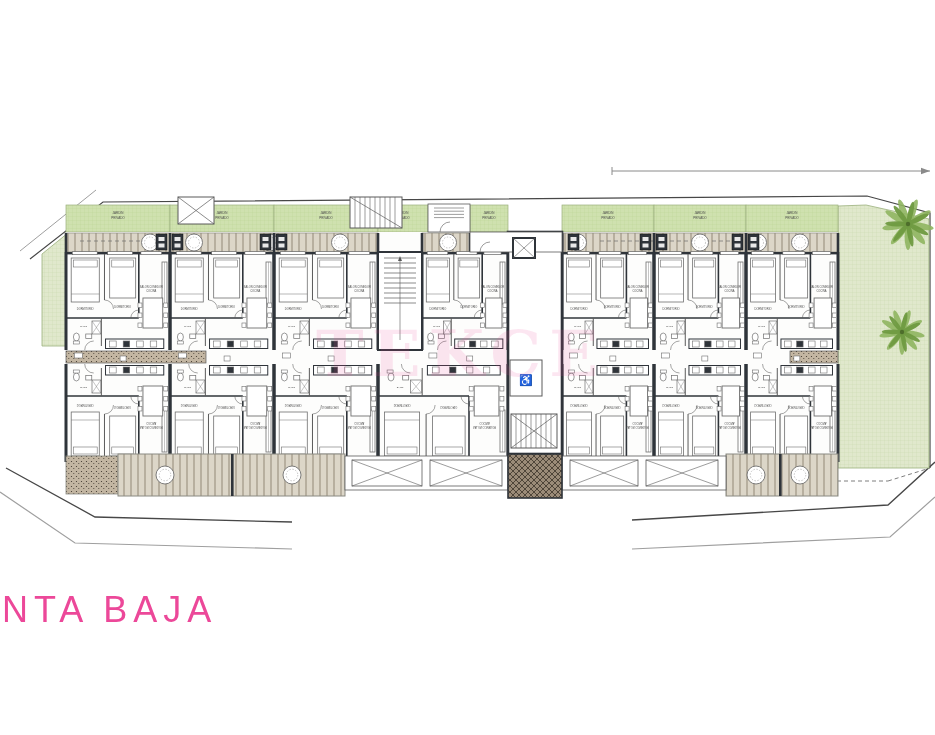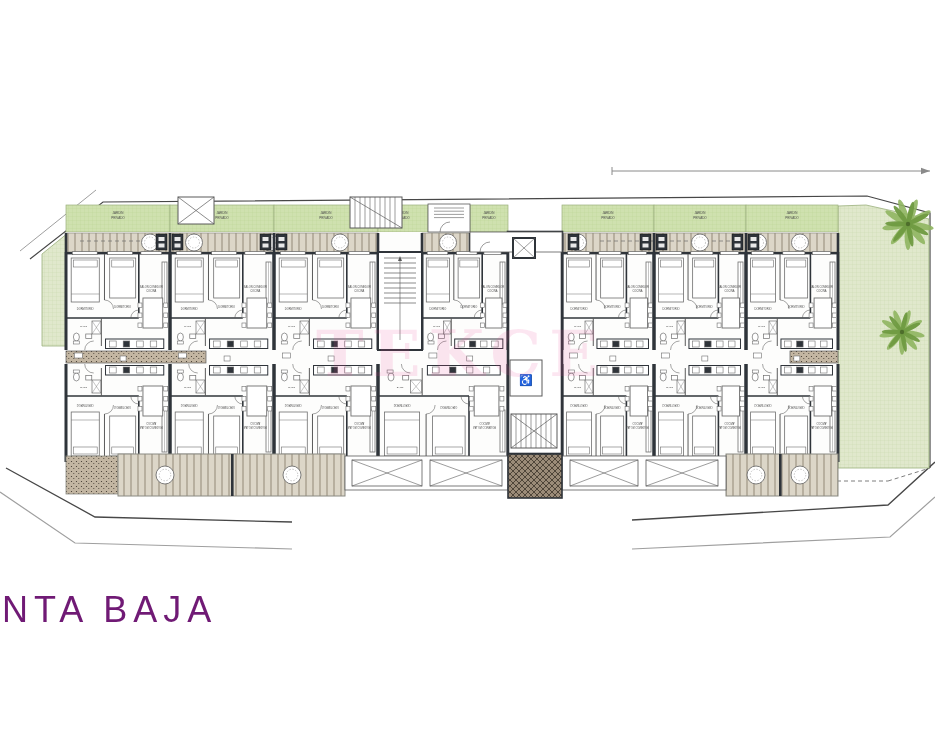--- a/index.html
+++ b/index.html
@@ -1,19 +1,19 @@
 <!DOCTYPE html>
 <html><head>
 <meta charset="utf-8">
 <style>
   html,body{margin:0;padding:0;background:#fff;}
   #stage{position:relative;width:935px;height:735px;background:#fff;overflow:hidden;
          font-family:"Liberation Sans",sans-serif;}
   #plan-title{position:absolute;left:2px;top:589px;font-size:36px;letter-spacing:6px;
-              color:#701a75;white-space:nowrap;}
+              color:#ec4899;white-space:nowrap;}
   #watermark{position:absolute;left:316px;top:316px;font-family:"DejaVu Serif",serif;
              font-weight:bold;font-size:64px;letter-spacing:8px;color:#ec4899;opacity:.13;
              white-space:nowrap;pointer-events:none;}
   svg text{font-family:"Liberation Sans",sans-serif;}
 </style>
 </head>
 <body>
 
 <div id="stage">
   <svg id="plan-svg" width="935" height="735" viewBox="0 0 935 735">

